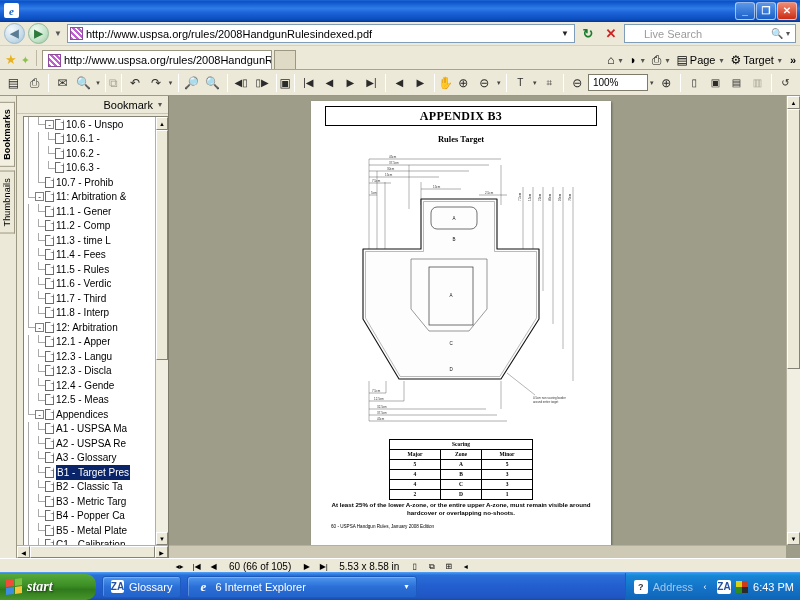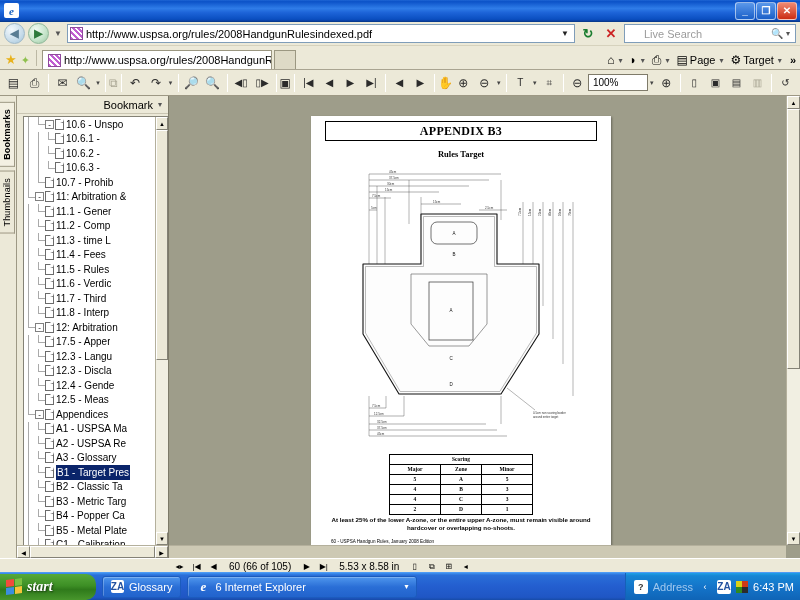--- a/index.html
+++ b/index.html
@@ -215,21 +215,21 @@
   }
   .sb-hbtn {
     width: 13px; background: #ece9d8; border: 1px solid #fff;
     border-right-color: #848276; border-bottom-color: #848276;
     font-size: 6px; display: flex; align-items: center; justify-content: center;
   }
 
   
   .pagearea { flex: 1; position: relative; background: #9e9d8a; overflow: hidden; }
   .pdfpage {
-    position: absolute; left: 142px; top: 20px;
+    position: absolute; left: 142px; top: 5px;
     width: 300px; height: 448px; background: #fff;
     box-shadow: 1px 1px 2px rgba(0,0,0,.35);
   }
   .pg-vscroll {
     position: absolute; right: 0; top: 0; bottom: 13px; width: 14px;
     background: #f1efe2; border-left: 1px solid #b4b09c;
     display: flex; flex-direction: column;
   }
   .pg-hscroll {
     position: absolute; left: 0; right: 14px; bottom: 0; height: 13px;
@@ -599,21 +599,21 @@
             <div class="tnode">
               <span class="elbow"></span>
               <span class="expander">-</span>
               <span class="pgicon"></span>
               <span class="tlabel">12: Arbitration</span>
             </div>
             <div class="tnode">
               <span class="rail line"></span>
               <span class="elbow"></span>
               <span class="pgicon"></span>
-              <span class="tlabel">17.5 - Apper</span>
+              <span class="tlabel">12.1 - Apper</span>
             </div>
             <div class="tnode">
               <span class="rail line"></span>
               <span class="elbow"></span>
               <span class="pgicon"></span>
               <span class="tlabel">12.3 - Langu</span>
             </div>
             <div class="tnode">
               <span class="rail line"></span>
               <span class="elbow"></span>

